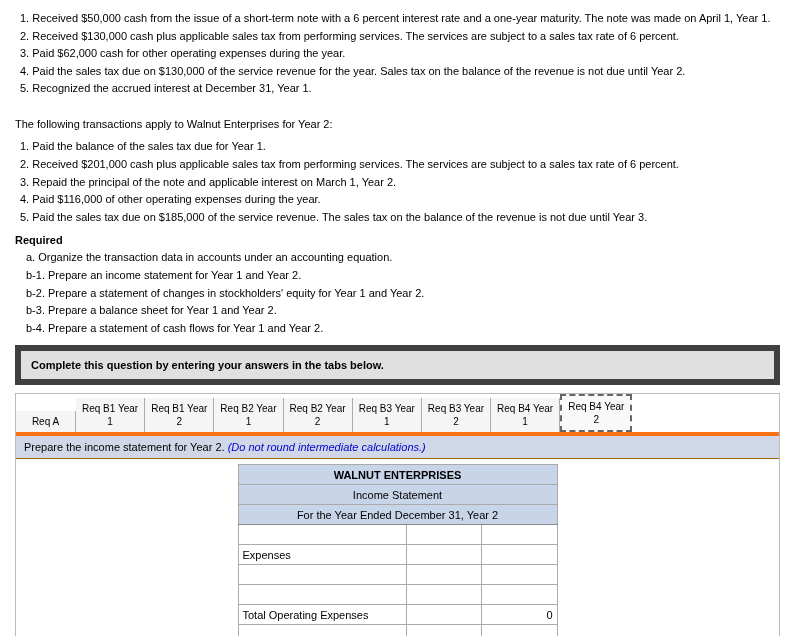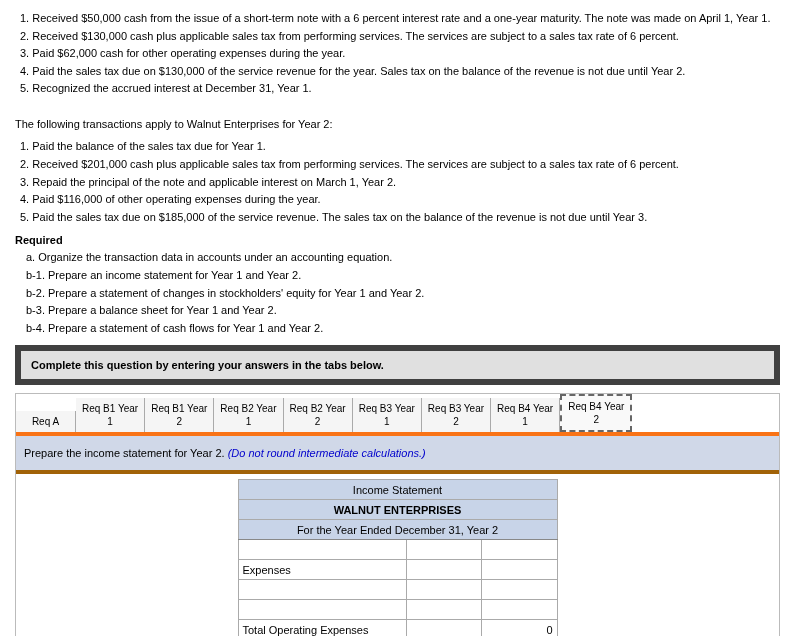--- a/index.html
+++ b/index.html
@@ -64,23 +64,23 @@
     }
     .tab-cell:last-child {
       border-right: none;
     }
     .tab-cell.highlighted {
       border: 2px dashed #666;
       background: #f9f9f9;
     }
     .instruction-row {
       background: #d0d8e8;
-      padding: 11px 8px;
-      font-size: 11px;
-      border-bottom: 4px solid #a16207;
+      padding: 5px 8px;
+      font-size: 11px;
+      border-bottom: 1px solid #a16207;
     }
     .instruction-row span.italic {
       font-style: italic;
       color: #0000cc;
     }
     .table-area {
       padding: 5px;
       background: #fff;
     }
     .income-table {
@@ -215,24 +215,24 @@
 
   <div class="instruction-row">
     <span>Prepare the income statement for Year 2.</span>
     <span class="italic">(Do not round intermediate calculations.)</span>
   </div>
 
   <div class="table-area">
     <table class="income-table">
       <tbody>
           <tr>
+        <td colspan="3" class="company-header">WALNUT ENTERPRISES</td>
+      </tr>
+      <tr>
         <td colspan="3" class="statement-header">Income Statement</td>
-      </tr>
-      <tr>
-        <td colspan="3" class="company-header">WALNUT ENTERPRISES</td>
       </tr>
       <tr>
         <td colspan="3" class="period-header">For the Year Ended December 31, Year 2</td>
       </tr>
 
       <tr>
         <td class="label-col"></td>
         <td class="val-col"><input type="text" style=""></td>
         <td class="val-col2"><input type="text" style=""></td>
       </tr>

